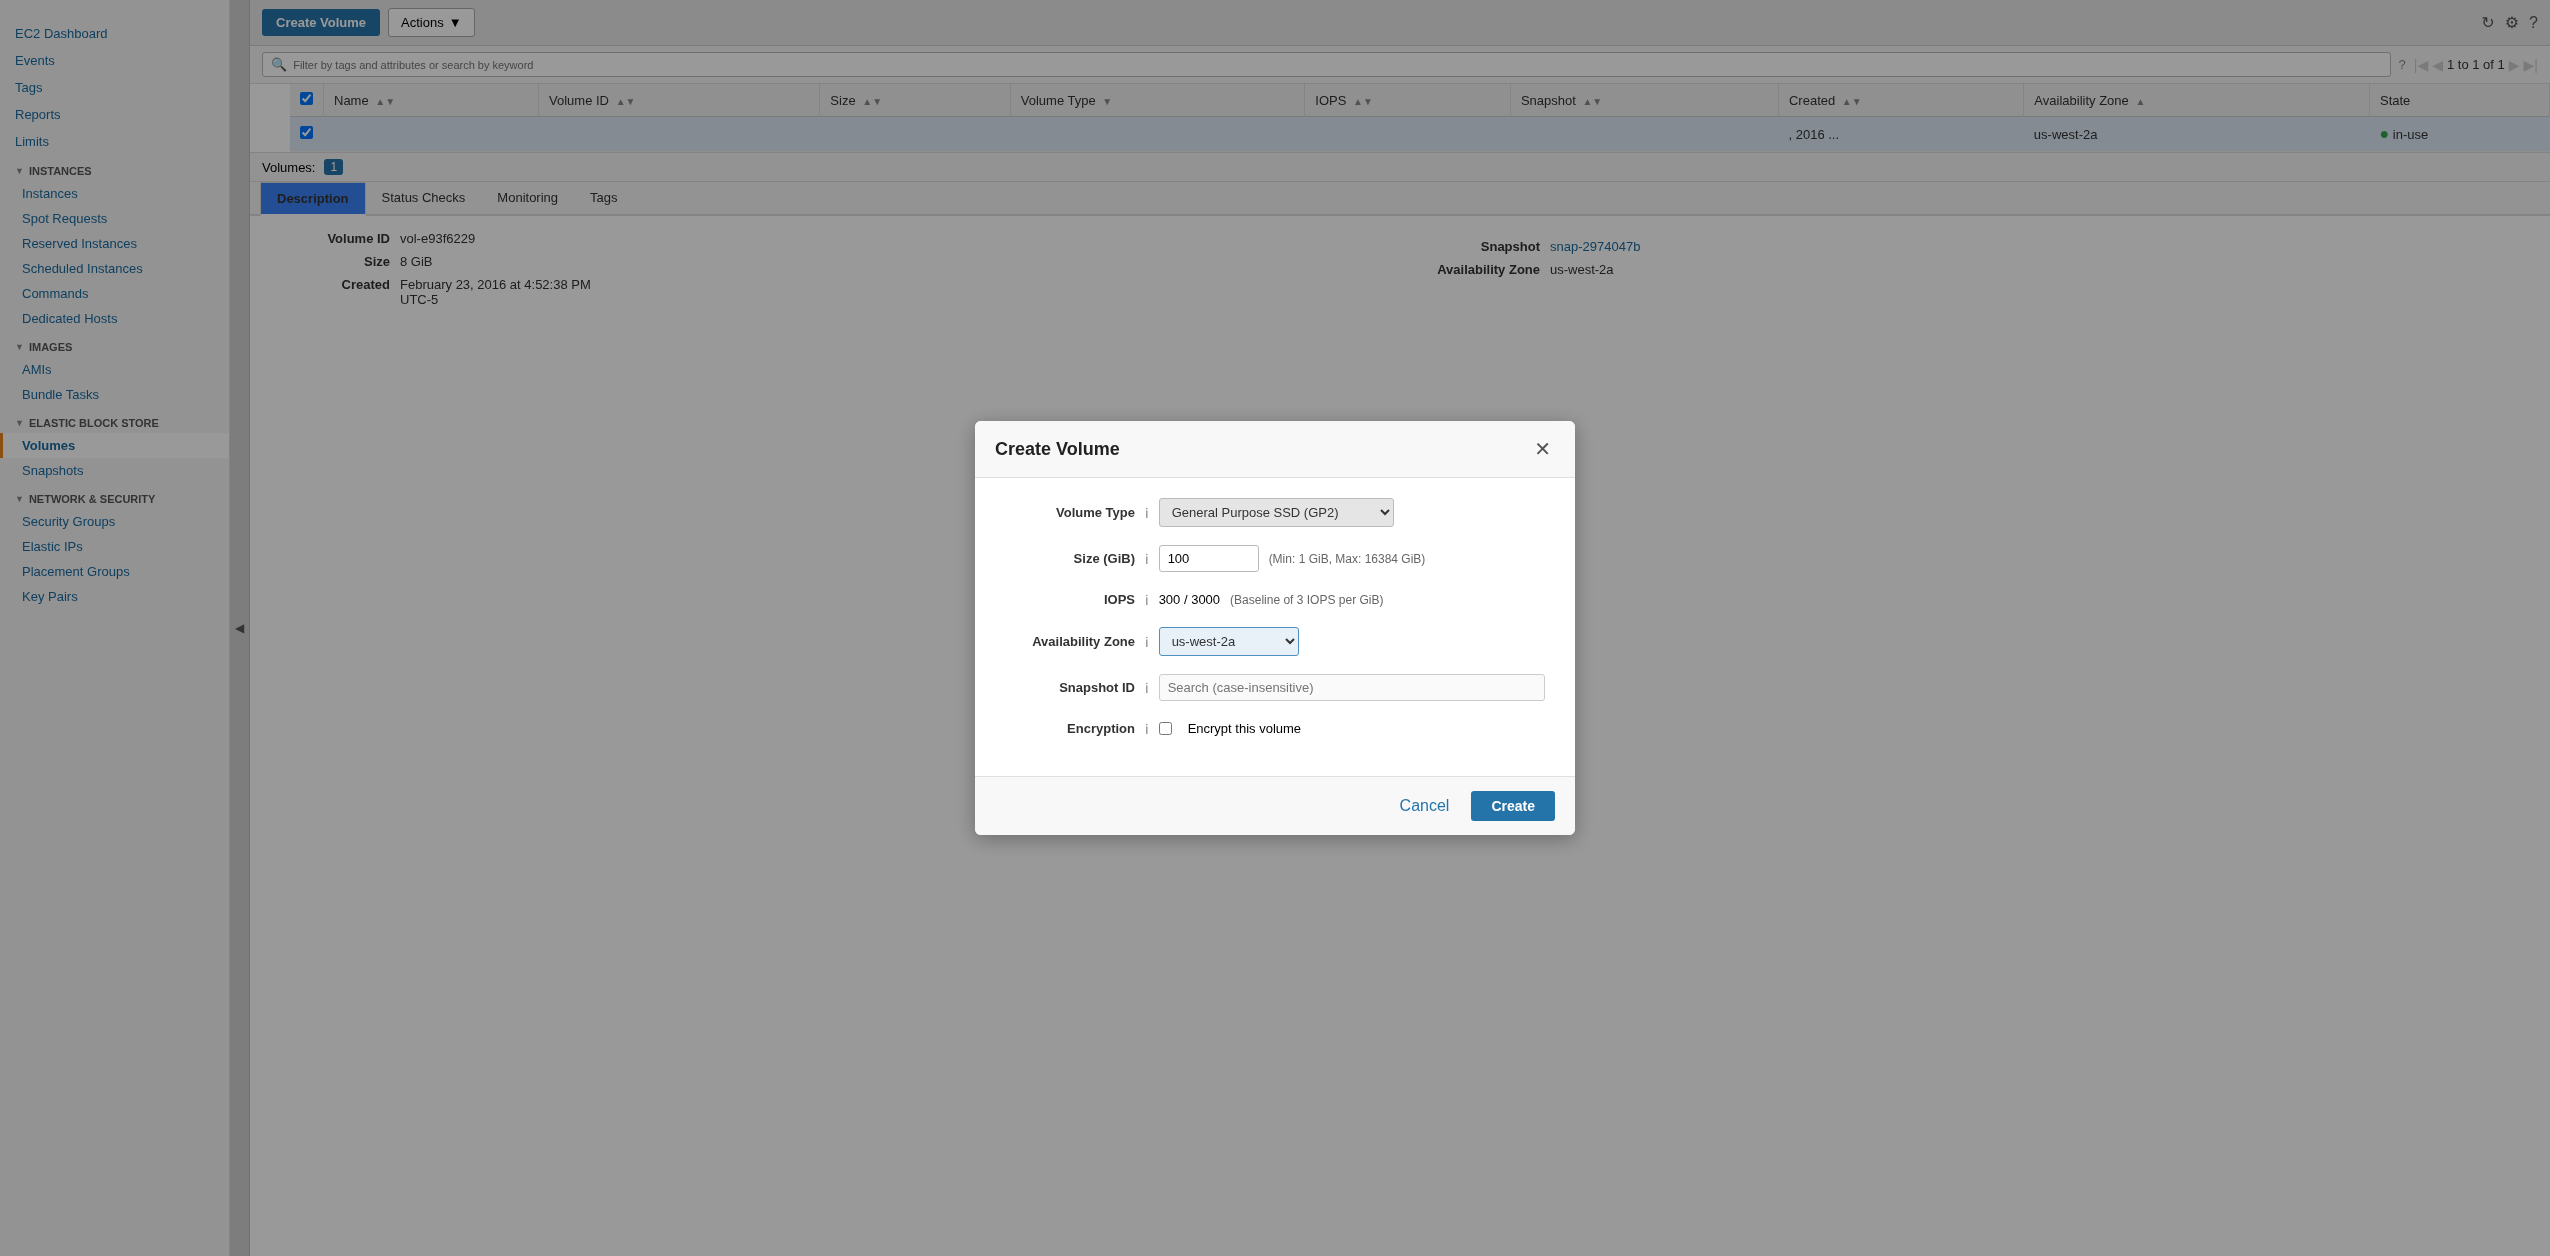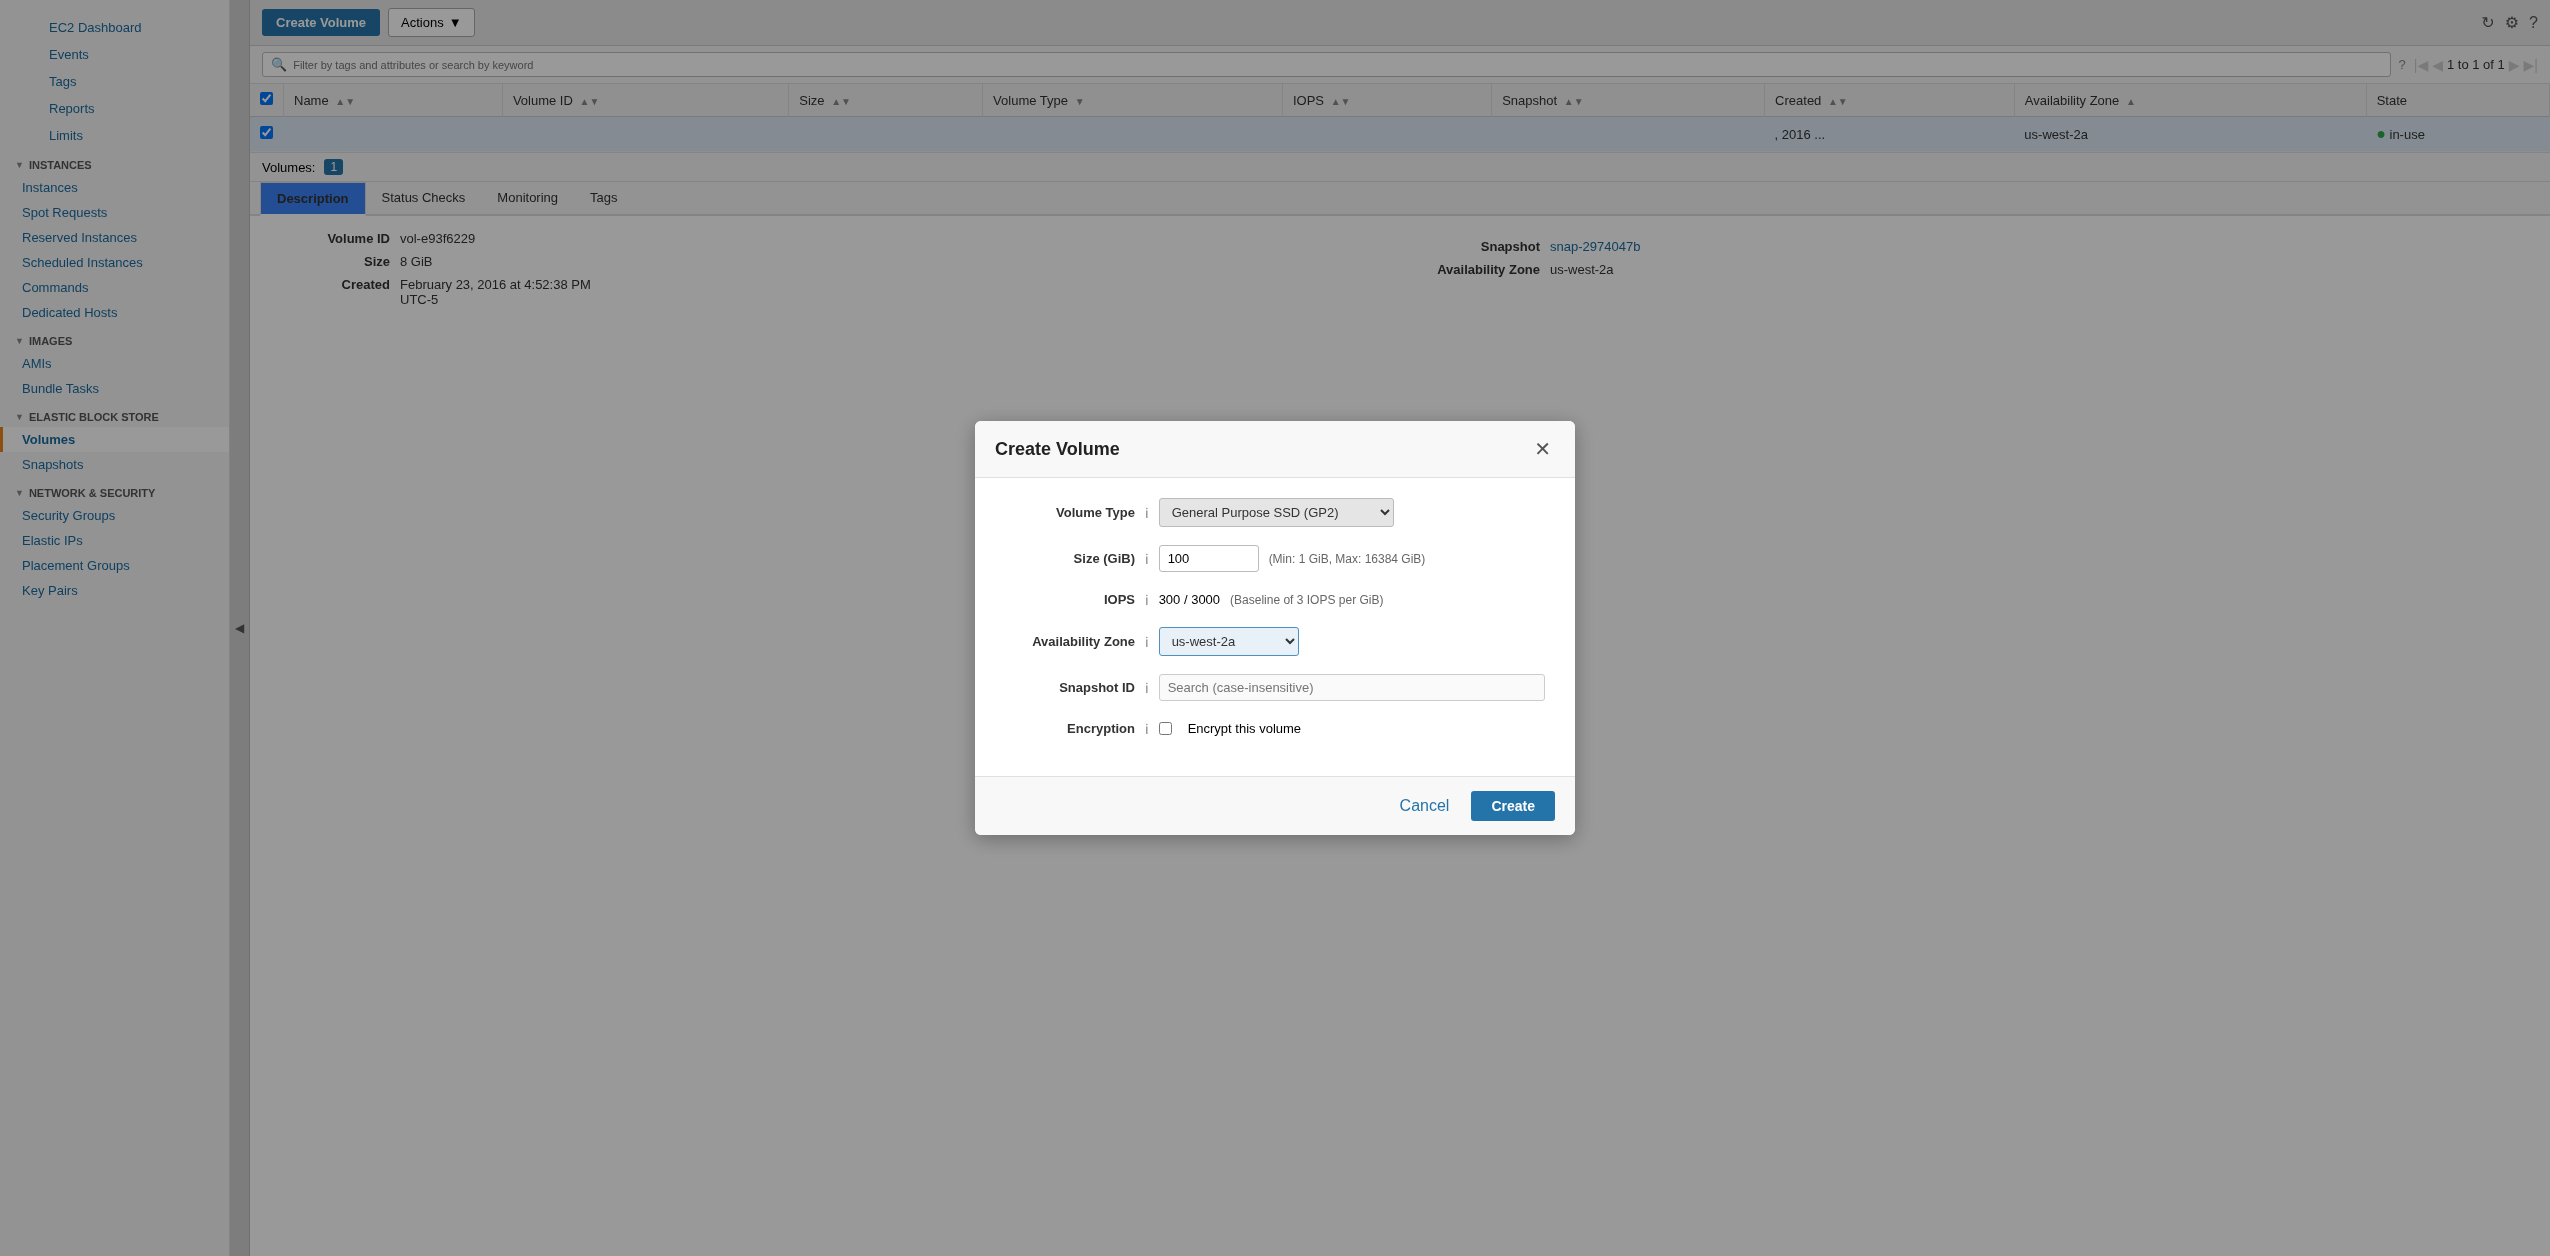--- a/index.html
+++ b/index.html
@@ -125,20 +125,21 @@
       color: #333;
     }
     .pag-btn { cursor: pointer; color: #555; font-size: 14px; }
     .pag-btn.disabled { color: #ccc; cursor: default; }
 
     
     #table-wrap {
       overflow-x: auto;
       background: white;
       border-bottom: 1px solid #ddd;
+      padding-left: 40px;
     }
     table {
       width: 100%;
       border-collapse: collapse;
       font-size: 13px;
     }
     thead tr {
       background: #f0f0f0;
       border-bottom: 1px solid #ccc;
     }
@@ -347,21 +348,21 @@
       font-weight: bold;
       cursor: pointer;
     }
   </style>
 </head>
 <body>
 
 <div id="sidebar">
   <div id="sidebar-top">
   </div>
-<div style="padding-top: 14px; margin-left: 34px;">
+<div style="padding-top: 20px;">
       <div class="sidebar-top-item">EC2 Dashboard</div>
       <div class="sidebar-top-item">Events</div>
       <div class="sidebar-top-item">Tags</div>
       <div class="sidebar-top-item">Reports</div>
       <div class="sidebar-top-item">Limits</div>
     </div>
     <div class="sidebar-section-header">
       <span class="collapse-icon">▼</span>
       <span>INSTANCES</span>
     </div>

